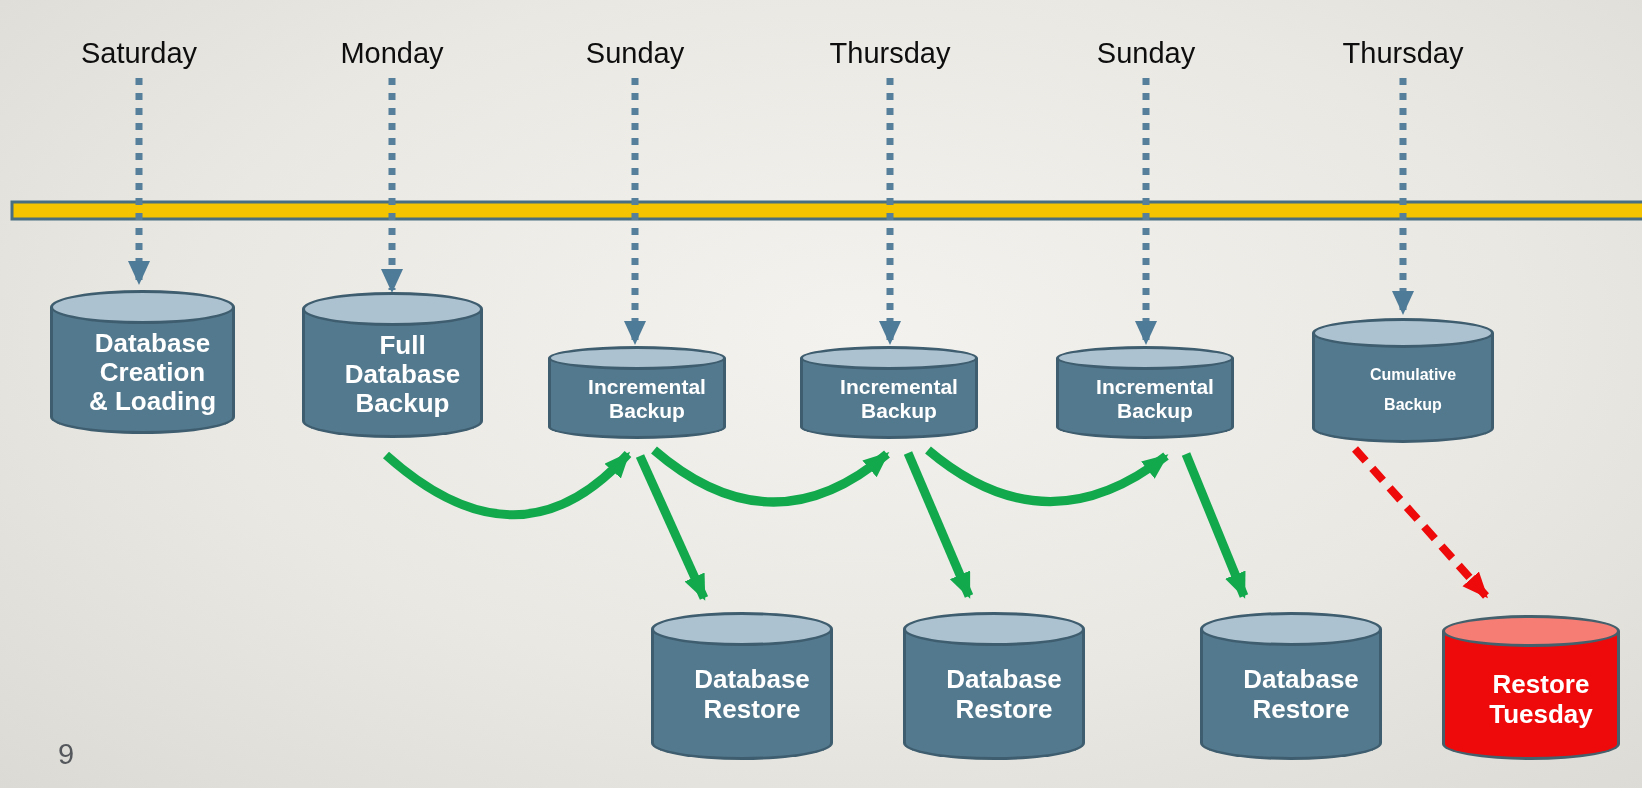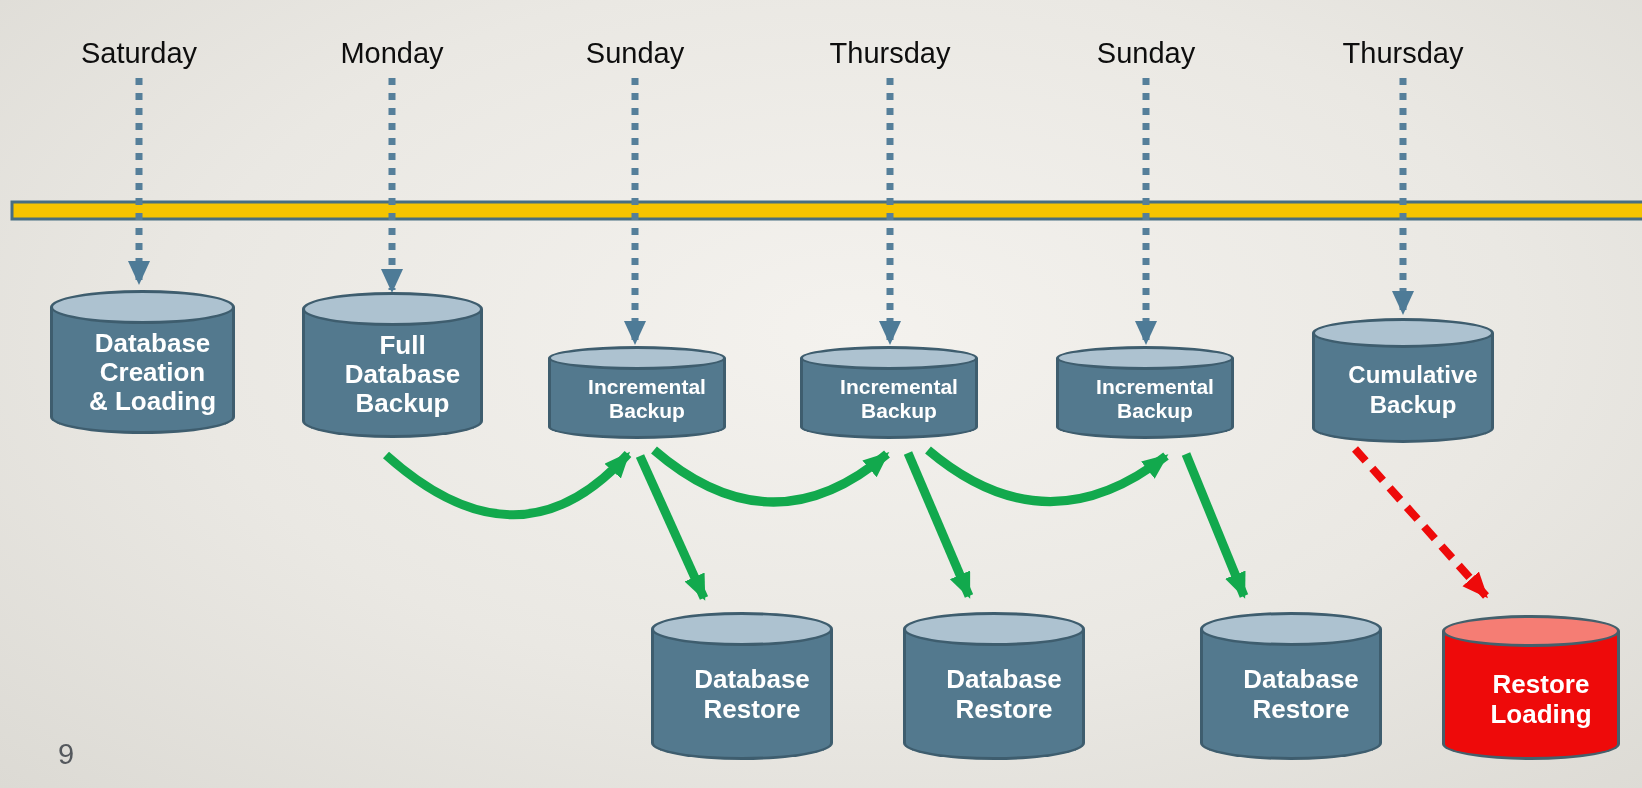--- a/index.html
+++ b/index.html
@@ -30,21 +30,21 @@
     border-radius:0 0 50% 50% / 0 0 calc(var(--e)/2) calc(var(--e)/2);
     box-sizing:border-box;z-index:1;
   }
   .cyl-label{
     position:absolute;left:0;right:0;z-index:3;text-align:center;
     color:#ffffff;font-weight:bold;
   }
   .cyl-label span{display:block;margin-left:20px;}
   .lg{--e:34px;}  .lg  .cyl-label{top:39px;font-size:26px;line-height:29px;}
   .sm{--e:24px;}  .sm  .cyl-label{top:29px;font-size:21px;line-height:24px;}
-  .md{--e:30px;}  .md  .cyl-label{top:42px;font-size:24px;line-height:30px;}
+  .md{--e:30px;}  .md  .cyl-label{top:42px;font-size:16px;line-height:30px;}
   .rst{--e:34px;} .rst .cyl-label{top:52px;font-size:26px;line-height:30px;}
   .fail{--e:32px;--bodyc:#ee0a0a;--topc:#f57d74;--bd:#44606c;}
   .fail .cyl-label{top:54px;font-size:26px;line-height:30px;}
   #page-number{
     position:absolute;left:58px;top:738px;z-index:3;
     font-size:29px;color:#54585d;
   }
 </style>
 </head>
 <body>
@@ -172,19 +172,19 @@
       <span>Database</span>
       <span>Restore</span>
     </div>
   </div>
 
   <div class="cyl fail" style="left:1442px;top:615px;width:178px;height:145px">
     <div class="cyl-top"></div>
     <div class="cyl-body"></div>
     <div class="cyl-label">
       <span>Restore</span>
-      <span>Loading</span>
+      <span>Tuesday</span>
     </div>
   </div>
 
   <div id="page-number">9</div>
 
 </div>
 
 </body></html>

